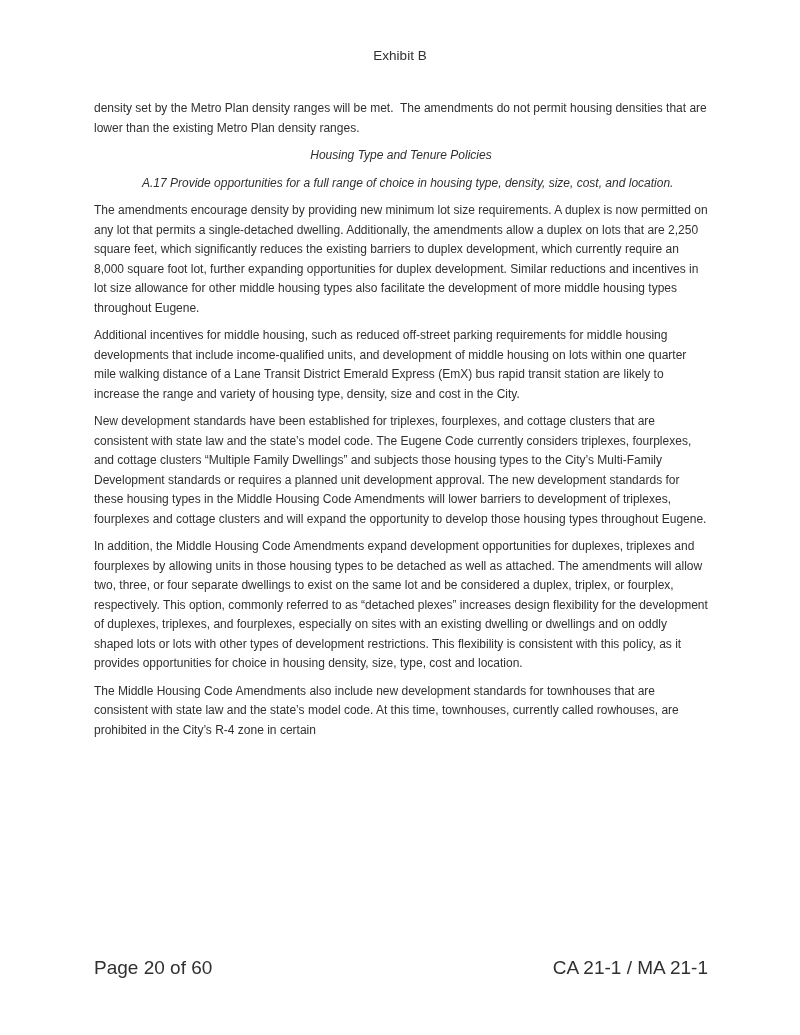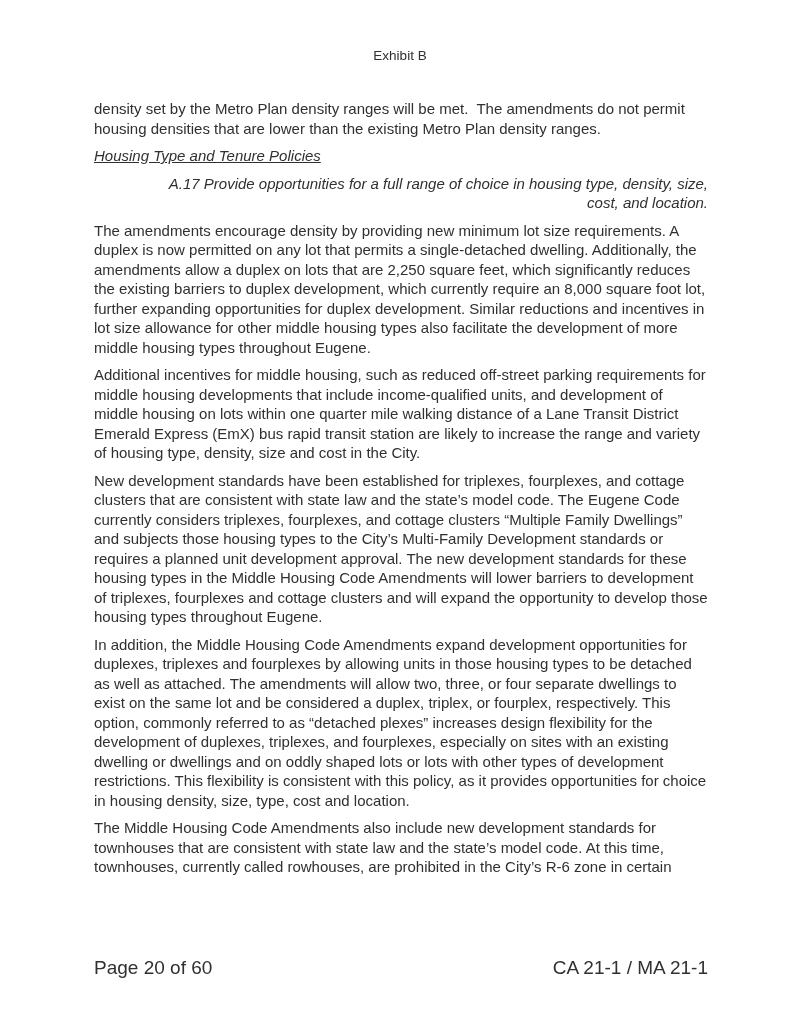--- a/index.html
+++ b/index.html
@@ -21,36 +21,35 @@
     width: 100%;
     text-align: center;
     font-size: 13.5px;
     line-height: 19.5px;
   }
   .content {
     position: absolute;
     top: 99px;
     left: 94px;
     width: 614px;
-    font-size: 15px;
+    font-size: 12px;
     line-height: 19.5px;
     text-align: left;
   }
   .content p {
     margin: 0 0 8px 0;
     white-space: pre-wrap;
   }
   .section-heading {
     font-style: italic;
-    text-decoration: underline;
+    text-align: center;
   }
   .policy-quote {
     font-style: italic;
     padding-left: 48px;
-    text-align: right;
   }
   .footer {
     position: absolute;
     top: 958px;
     left: 94px;
     width: 614px;
     display: flex;
     justify-content: space-between;
     font-size: 19px;
     line-height: 19.5px;
@@ -75,21 +74,21 @@
 
 
     <p>The amendments encourage density by providing new minimum lot size requirements. A duplex is now permitted on any lot that permits a single-detached dwelling. Additionally, the amendments allow a duplex on lots that are 2,250 square feet, which significantly reduces the existing barriers to duplex development, which currently require an 8,000 square foot lot, further expanding opportunities for duplex development. Similar reductions and incentives in lot size allowance for other middle housing types also facilitate the development of more middle housing types throughout Eugene.</p>
 
     <p>Additional incentives for middle housing, such as reduced off-street parking requirements for middle housing developments that include income-qualified units, and development of middle housing on lots within one quarter mile walking distance of a Lane Transit District Emerald Express (EmX) bus rapid transit station are likely to increase the range and variety of housing type, density, size and cost in the City.</p>
 
     <p>New development standards have been established for triplexes, fourplexes, and cottage clusters that are consistent with state law and the state’s model code. The Eugene Code currently considers triplexes, fourplexes, and cottage clusters “Multiple Family Dwellings” and subjects those housing types to the City’s Multi-Family Development standards or requires a planned unit development approval. The new development standards for these housing types in the Middle Housing Code Amendments will lower barriers to development of triplexes, fourplexes and cottage clusters and will expand the opportunity to develop those housing types throughout Eugene.</p>
 
     <p>In addition, the Middle Housing Code Amendments expand development opportunities for duplexes, triplexes and fourplexes by allowing units in those housing types to be detached as well as attached. The amendments will allow two, three, or four separate dwellings to exist on the same lot and be considered a duplex, triplex, or fourplex, respectively. This option, commonly referred to as “detached plexes” increases design flexibility for the development of duplexes, triplexes, and fourplexes, especially on sites with an existing dwelling or dwellings and on oddly shaped lots or lots with other types of development restrictions. This flexibility is consistent with this policy, as it provides opportunities for choice in housing density, size, type, cost and location.</p>
 
-    <p>The Middle Housing Code Amendments also include new development standards for townhouses that are consistent with state law and the state’s model code. At this time, townhouses, currently called rowhouses, are prohibited in the City’s R-6 zone in certain</p>
+    <p>The Middle Housing Code Amendments also include new development standards for townhouses that are consistent with state law and the state’s model code. At this time, townhouses, currently called rowhouses, are prohibited in the City’s R-4 zone in certain</p>
   </div>
 
   <div class="footer">
     <span>Page 20 of 60</span>
     <span>CA 21-1 / MA 21-1</span>
   </div>
 
 </div>
 
 </body></html>

